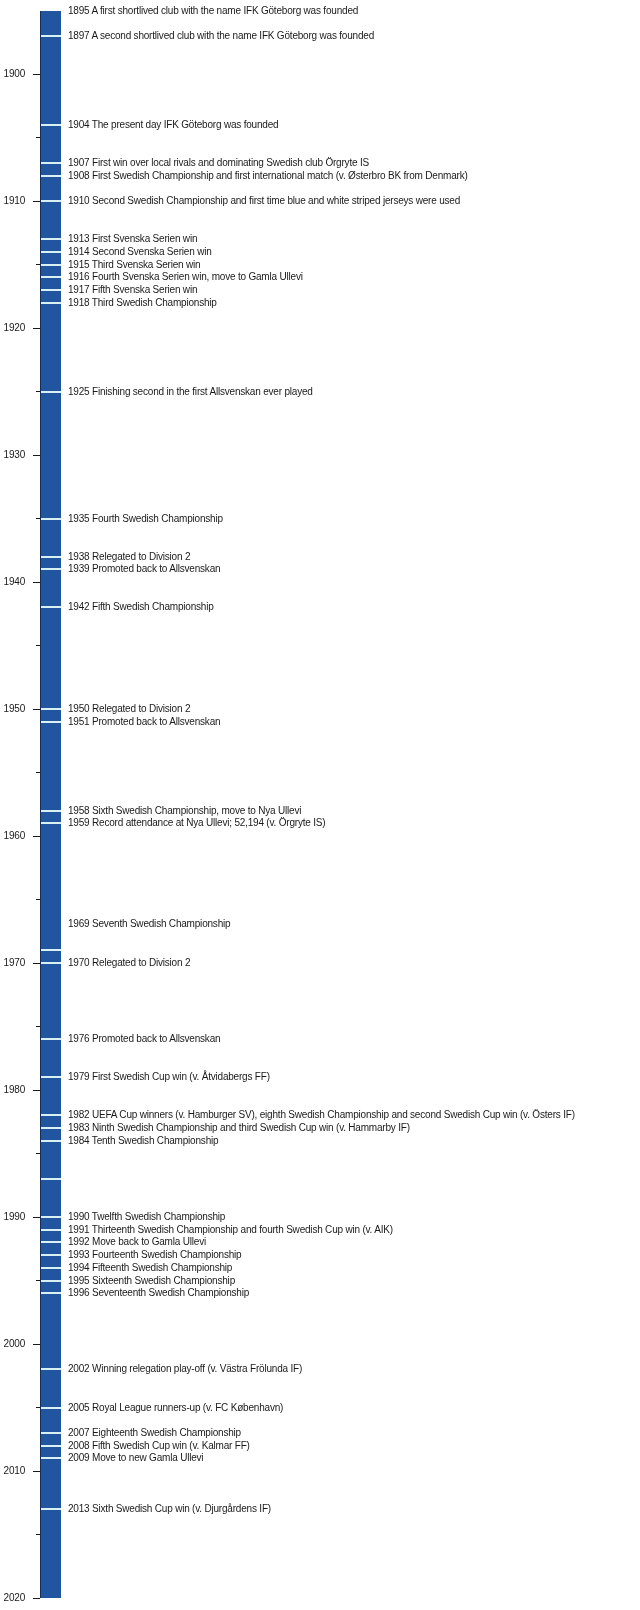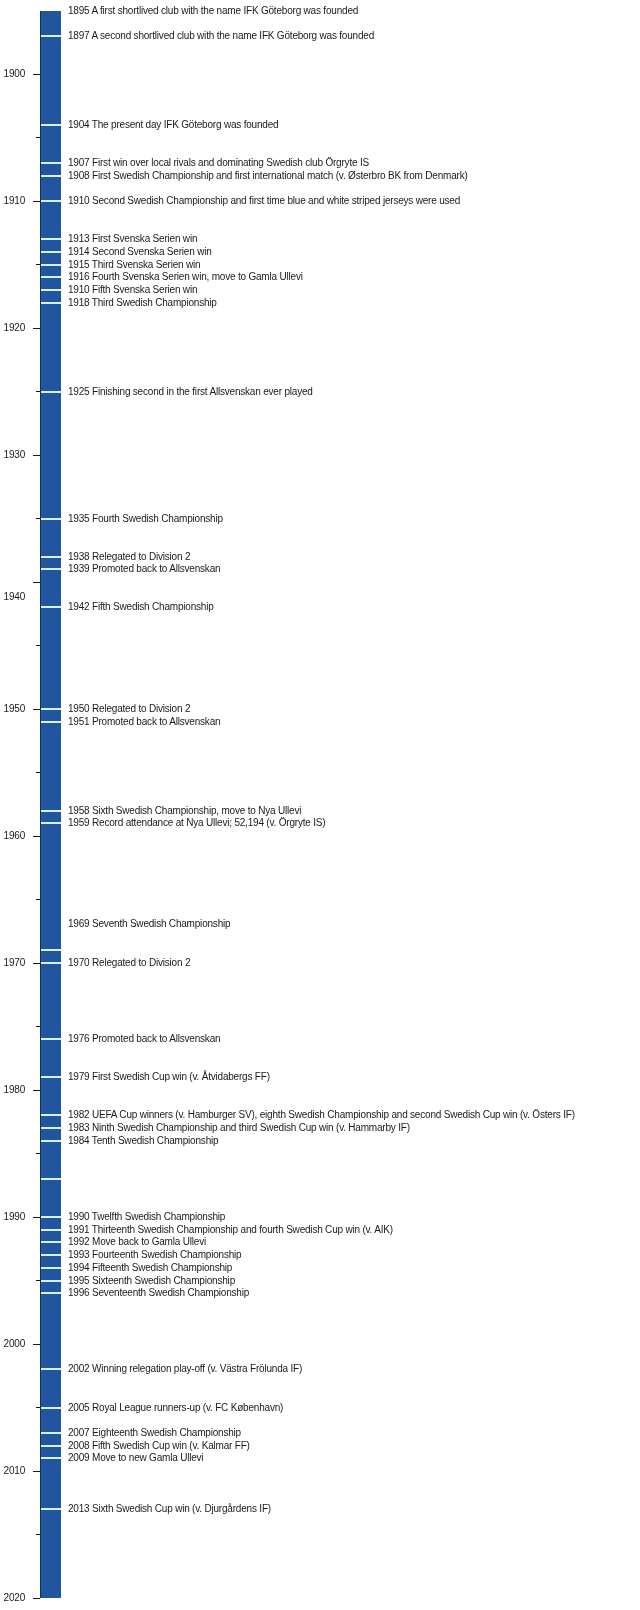--- a/index.html
+++ b/index.html
@@ -46,21 +46,21 @@
     <div class="tick" style="left: 36px; width: 4px; top: 1534px; background: rgb(26, 26, 26);"></div>
     <div class="tick" style="left: 33px; width: 7px; top: 73.5px; background: rgb(26, 26, 26);"></div>
     <div class="year-label" style="top: 68px;">1900</div>
     <div class="tick" style="left: 33px; width: 7px; top: 200.5px; background: rgb(26, 26, 26);"></div>
     <div class="year-label" style="top: 195px;">1910</div>
     <div class="tick" style="left: 33px; width: 7px; top: 327.5px; background: rgb(26, 26, 26);"></div>
     <div class="year-label" style="top: 322px;">1920</div>
     <div class="tick" style="left: 33px; width: 7px; top: 454.5px; background: rgb(26, 26, 26);"></div>
     <div class="year-label" style="top: 449px;">1930</div>
     <div class="tick" style="left: 33px; width: 7px; top: 581.5px; background: rgb(26, 26, 26);"></div>
-    <div class="year-label" style="top: 576px; margin-top: 15px;">1940</div>
+    <div class="year-label" style="top: 576px;">1940</div>
     <div class="tick" style="left: 33px; width: 7px; top: 708.5px; background: rgb(26, 26, 26);"></div>
     <div class="year-label" style="top: 703px;">1950</div>
     <div class="tick" style="left: 33px; width: 7px; top: 835.5px; background: rgb(26, 26, 26);"></div>
     <div class="year-label" style="top: 830px;">1960</div>
     <div class="tick" style="left: 33px; width: 7px; top: 962.5px; background: rgb(26, 26, 26);"></div>
     <div class="year-label" style="top: 957px;">1970</div>
     <div class="tick" style="left: 33px; width: 7px; top: 1089.5px; background: rgb(26, 26, 26);"></div>
     <div class="year-label" style="top: 1084px;">1980</div>
     <div class="tick" style="left: 33px; width: 7px; top: 1216.5px; background: rgb(26, 26, 26);"></div>
     <div class="year-label" style="top: 1211px;">1990</div>
@@ -83,21 +83,21 @@
     <div class="event-label" style="top: 195px;">1910 Second Swedish Championship and first time blue and white striped jerseys were used</div>
     <div class="event-line" style="left: 41px; width: 20px; top: 238.1px; background: rgb(216, 242, 244);"></div>
     <div class="event-label" style="top: 233.1px;">1913 First Svenska Serien win</div>
     <div class="event-line" style="left: 41px; width: 20px; top: 250.8px; background: rgb(216, 242, 244);"></div>
     <div class="event-label" style="top: 245.8px;">1914 Second Svenska Serien win</div>
     <div class="event-line" style="left: 41px; width: 20px; top: 263.5px; background: rgb(216, 242, 244);"></div>
     <div class="event-label" style="top: 258.5px;">1915 Third Svenska Serien win</div>
     <div class="event-line" style="left: 41px; width: 20px; top: 276.2px; background: rgb(216, 242, 244);"></div>
     <div class="event-label" style="top: 271.2px;">1916 Fourth Svenska Serien win, move to Gamla Ullevi</div>
     <div class="event-line" style="left: 41px; width: 20px; top: 288.9px; background: rgb(216, 242, 244);"></div>
-    <div class="event-label" style="top: 283.9px;">1910 Fifth Svenska Serien win</div>
+    <div class="event-label" style="top: 283.9px;">1917 Fifth Svenska Serien win</div>
     <div class="event-line" style="left: 41px; width: 20px; top: 301.6px; background: rgb(216, 242, 244);"></div>
     <div class="event-label" style="top: 296.6px;">1918 Third Swedish Championship</div>
     <div class="event-line" style="left: 41px; width: 20px; top: 390.5px; background: rgb(216, 242, 244);"></div>
     <div class="event-label" style="top: 385.5px;">1925 Finishing second in the first Allsvenskan ever played</div>
     <div class="event-line" style="left: 41px; width: 20px; top: 517.5px; background: rgb(216, 242, 244);"></div>
     <div class="event-label" style="top: 512.5px;">1935 Fourth Swedish Championship</div>
     <div class="event-line" style="left: 41px; width: 20px; top: 555.6px; background: rgb(216, 242, 244);"></div>
     <div class="event-label" style="top: 550.6px;">1938 Relegated to Division 2</div>
     <div class="event-line" style="left: 41px; width: 20px; top: 568.3px; background: rgb(216, 242, 244);"></div>
     <div class="event-label" style="top: 563.3px;">1939 Promoted back to Allsvenskan</div>

